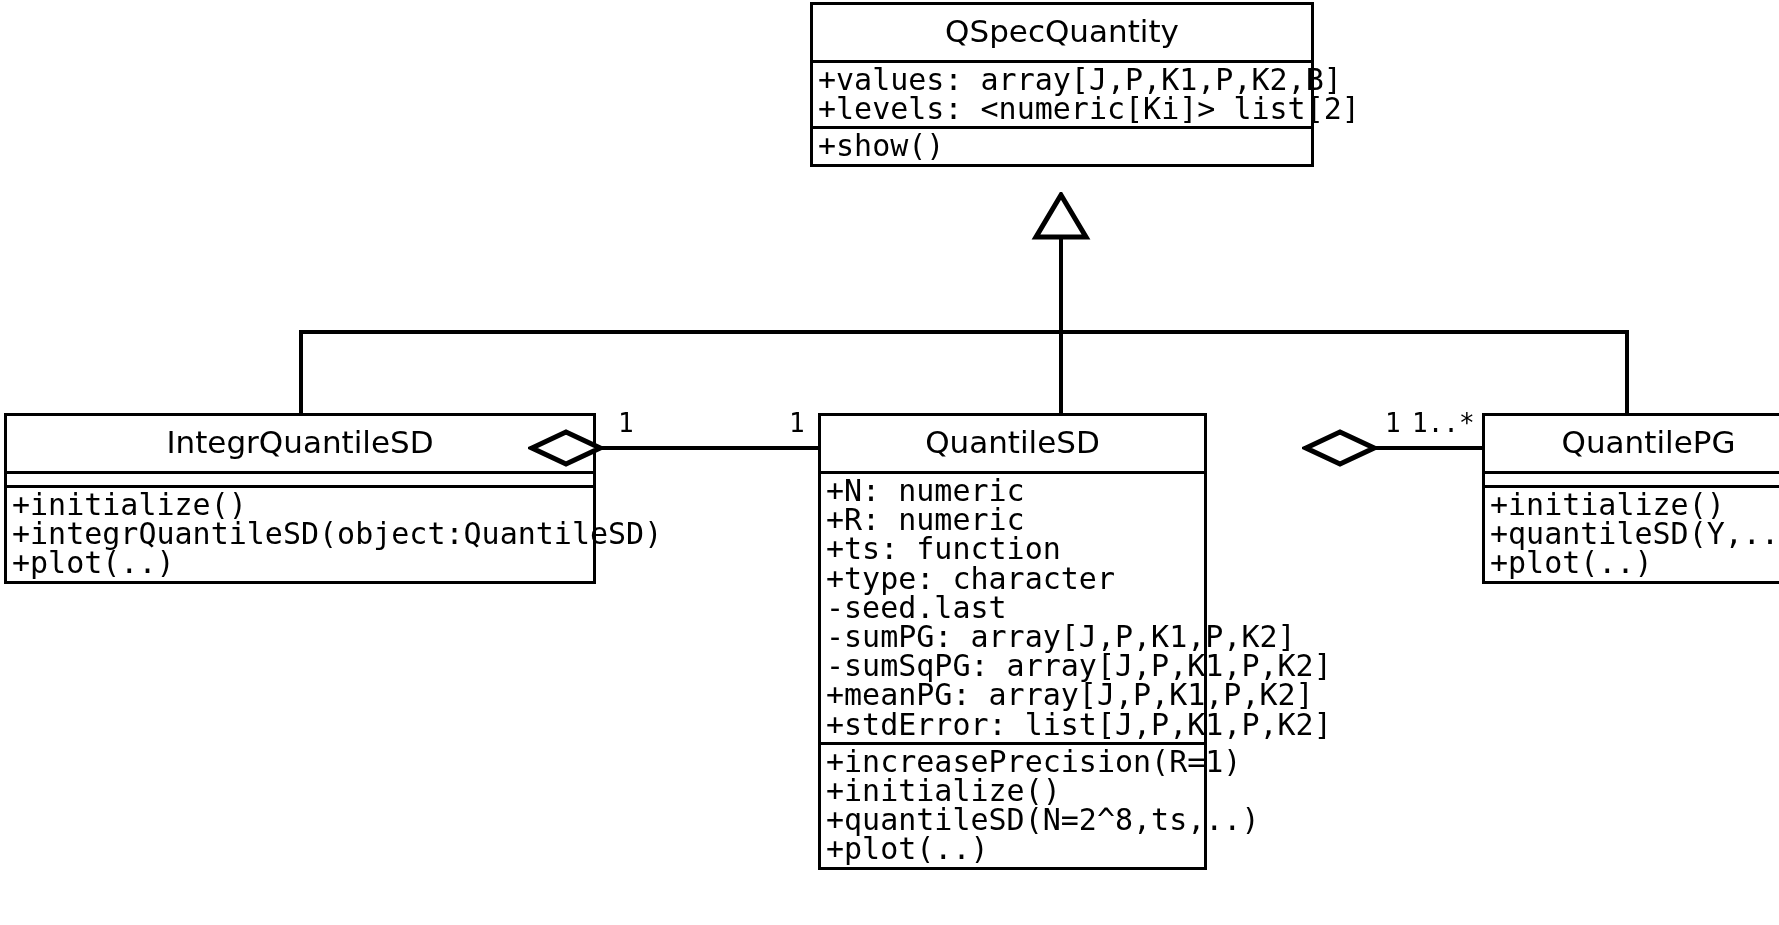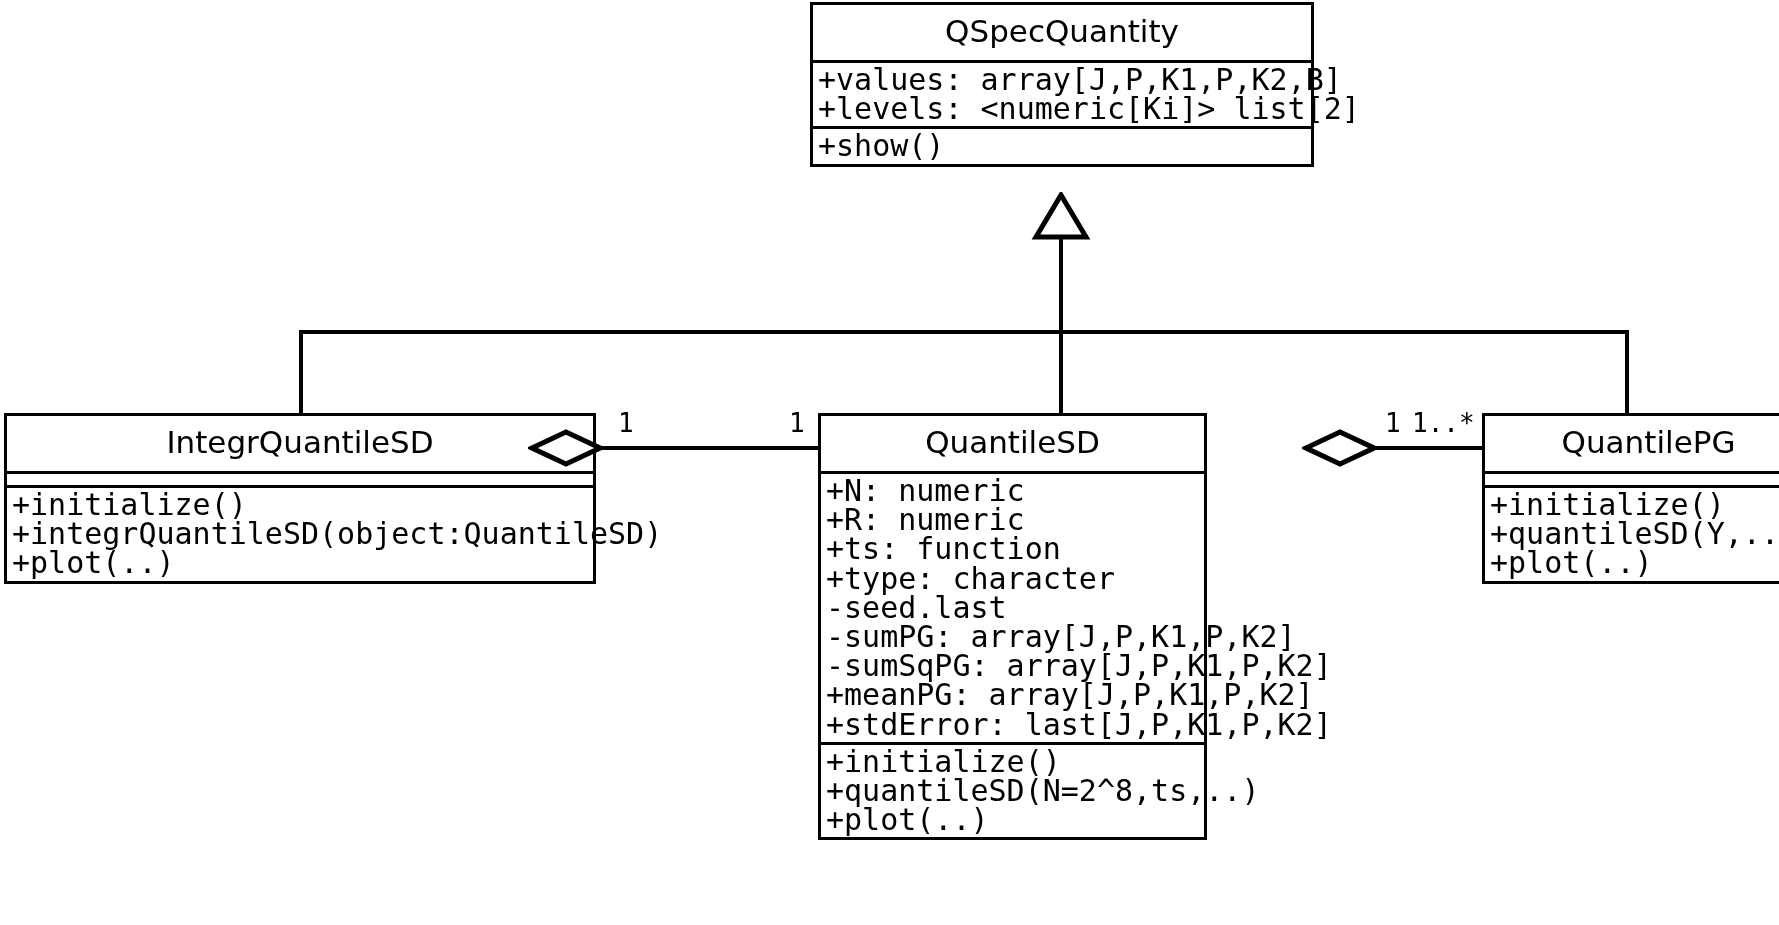--- a/index.html
+++ b/index.html
@@ -159,24 +159,25 @@
     <div class="uml-sep"></div>
     <div class="uml-compartment">
       <div class="uml-feature">+N: numeric</div>
       <div class="uml-feature">+R: numeric</div>
       <div class="uml-feature">+ts: function</div>
       <div class="uml-feature">+type: character</div>
       <div class="uml-feature">-seed.last</div>
       <div class="uml-feature">-sumPG: array[J,P,K1,P,K2]</div>
       <div class="uml-feature">-sumSqPG: array[J,P,K1,P,K2]</div>
       <div class="uml-feature">+meanPG: array[J,P,K1,P,K2]</div>
-      <div class="uml-feature">+stdError: last[J,P,K1,P,K2]</div>
+      <div class="uml-feature">+stdError: list[J,P,K1,P,K2]</div>
     </div>
     <div class="uml-sep"></div>
     <div class="uml-compartment">
+      <div class="uml-feature">+increasePrecision(R=1)</div>
       <div class="uml-feature">+initialize()</div>
       <div class="uml-feature">+quantileSD(N=2^8,ts,..)</div>
       <div class="uml-feature">+plot(..)</div>
     </div>
   </div>
 
   <div class="uml-class" style="left:1482px; top:413px; width:333px;">
     <div class="uml-title">QuantilePG</div>
     <div class="uml-sep"></div>
     <div class="uml-compartment empty"></div>

